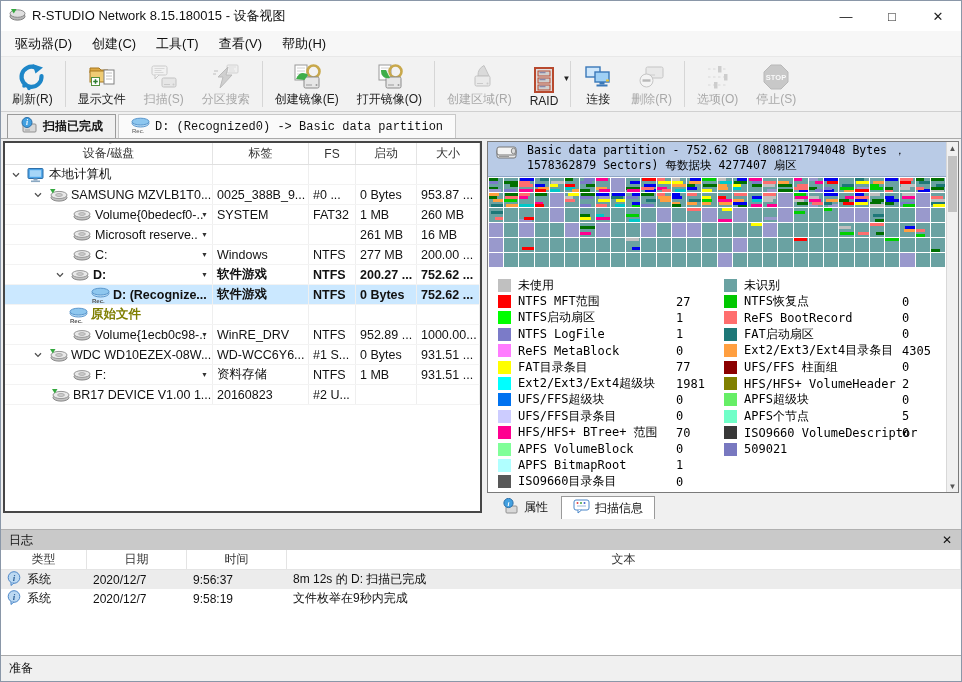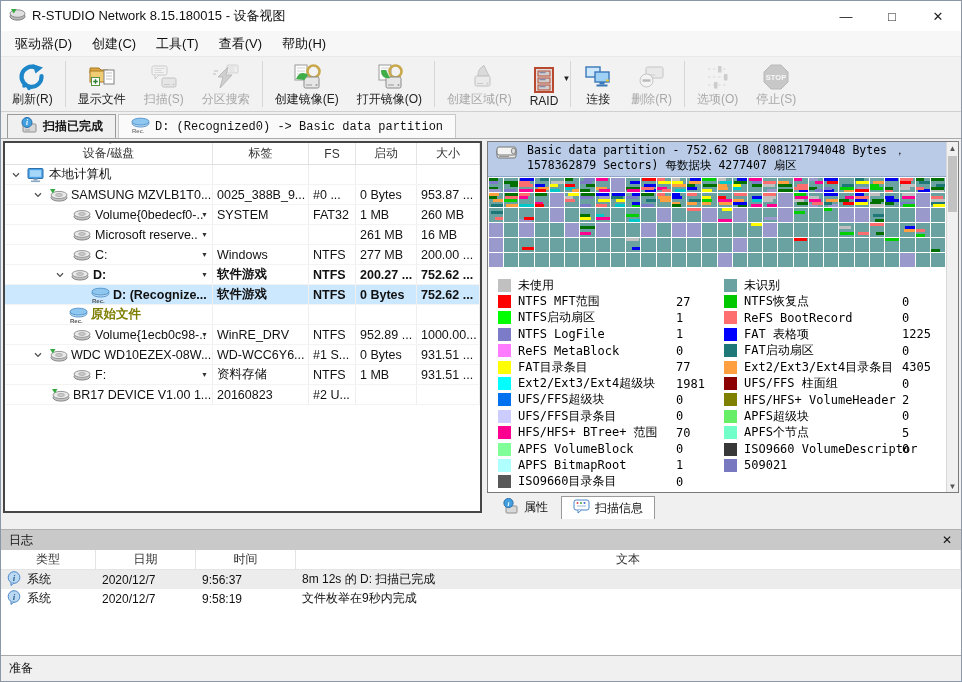--- a/index.html
+++ b/index.html
@@ -88,21 +88,21 @@
   .loghead { height:20px; display:flex; font-size:12px; color:#333; border-bottom:1px solid #e4e4e4; flex:none; background:#fff;}
   .loghcell { display:flex; align-items:center; justify-content:center; border-right:1px solid #e4e4e4; }
   .logrow { height:19px; display:flex; font-size:12px; color:#111; align-items:center; }
   .logrow.selected { background:#ececec; }
   .logcell { padding:0 6px; display:flex; align-items:center; gap:5px; overflow:hidden; white-space:nowrap; }
   .logbody { flex:1; background:#fff; overflow:hidden; }
 
   
   .statusbar { height:26px; flex:none; background:#f0f0f0; border-top:1px solid #ababab; display:flex; align-items:center; padding:0 8px; font-size:12px; color:#111; }
 
-  .c1{width:95px;flex:none;} .c2{width:100px;flex:none;} .c3{width:100px;flex:none;} .c4{flex:1;min-width:0;}
+  .c1{width:86px;flex:none;} .c2{width:100px;flex:none;} .c3{width:100px;flex:none;} .c4{flex:1;min-width:0;}
   .t1{width:208px;flex:none;} .t2{width:96px;flex:none;} .t3{width:47px;flex:none;} .t4{width:61px;flex:none;} .t5{flex:1;min-width:0;}
 </style>
 </head>
 <body>
 
 <div class="window">
 
   <div class="titlebar">
     <span class="appicon" id="app-icon"><svg width="17" height="15" viewBox="0 0 18 16">
           <ellipse cx="9" cy="10" rx="8" ry="4" fill="#b8b8b8" stroke="#777"></ellipse>
@@ -1118,25 +1118,20 @@
                   <span class="legsw" style="background: rgb(0, 200, 0);"></span>
                   <span class="leglabel">NTFS恢复点</span>
                   <span class="legcount">0</span>
                 </div>
                 <div class="legitem">
                   <span class="legsw" style="background: rgb(255, 110, 110);"></span>
                   <span class="leglabel">ReFS BootRecord</span>
                   <span class="legcount">0</span>
                 </div>
                 <div class="legitem">
-                  <span class="legsw" style="background: rgb(0, 0, 255);"></span>
-                  <span class="leglabel">FAT 表格项</span>
-                  <span class="legcount">1225</span>
-                </div>
-                <div class="legitem">
                   <span class="legsw" style="background: rgb(30, 120, 120);"></span>
                   <span class="leglabel">FAT启动扇区</span>
                   <span class="legcount">0</span>
                 </div>
                 <div class="legitem">
                   <span class="legsw" style="background: rgb(255, 159, 64);"></span>
                   <span class="leglabel">Ext2/Ext3/Ext4目录条目</span>
                   <span class="legcount">4305</span>
                 </div>
                 <div class="legitem">

